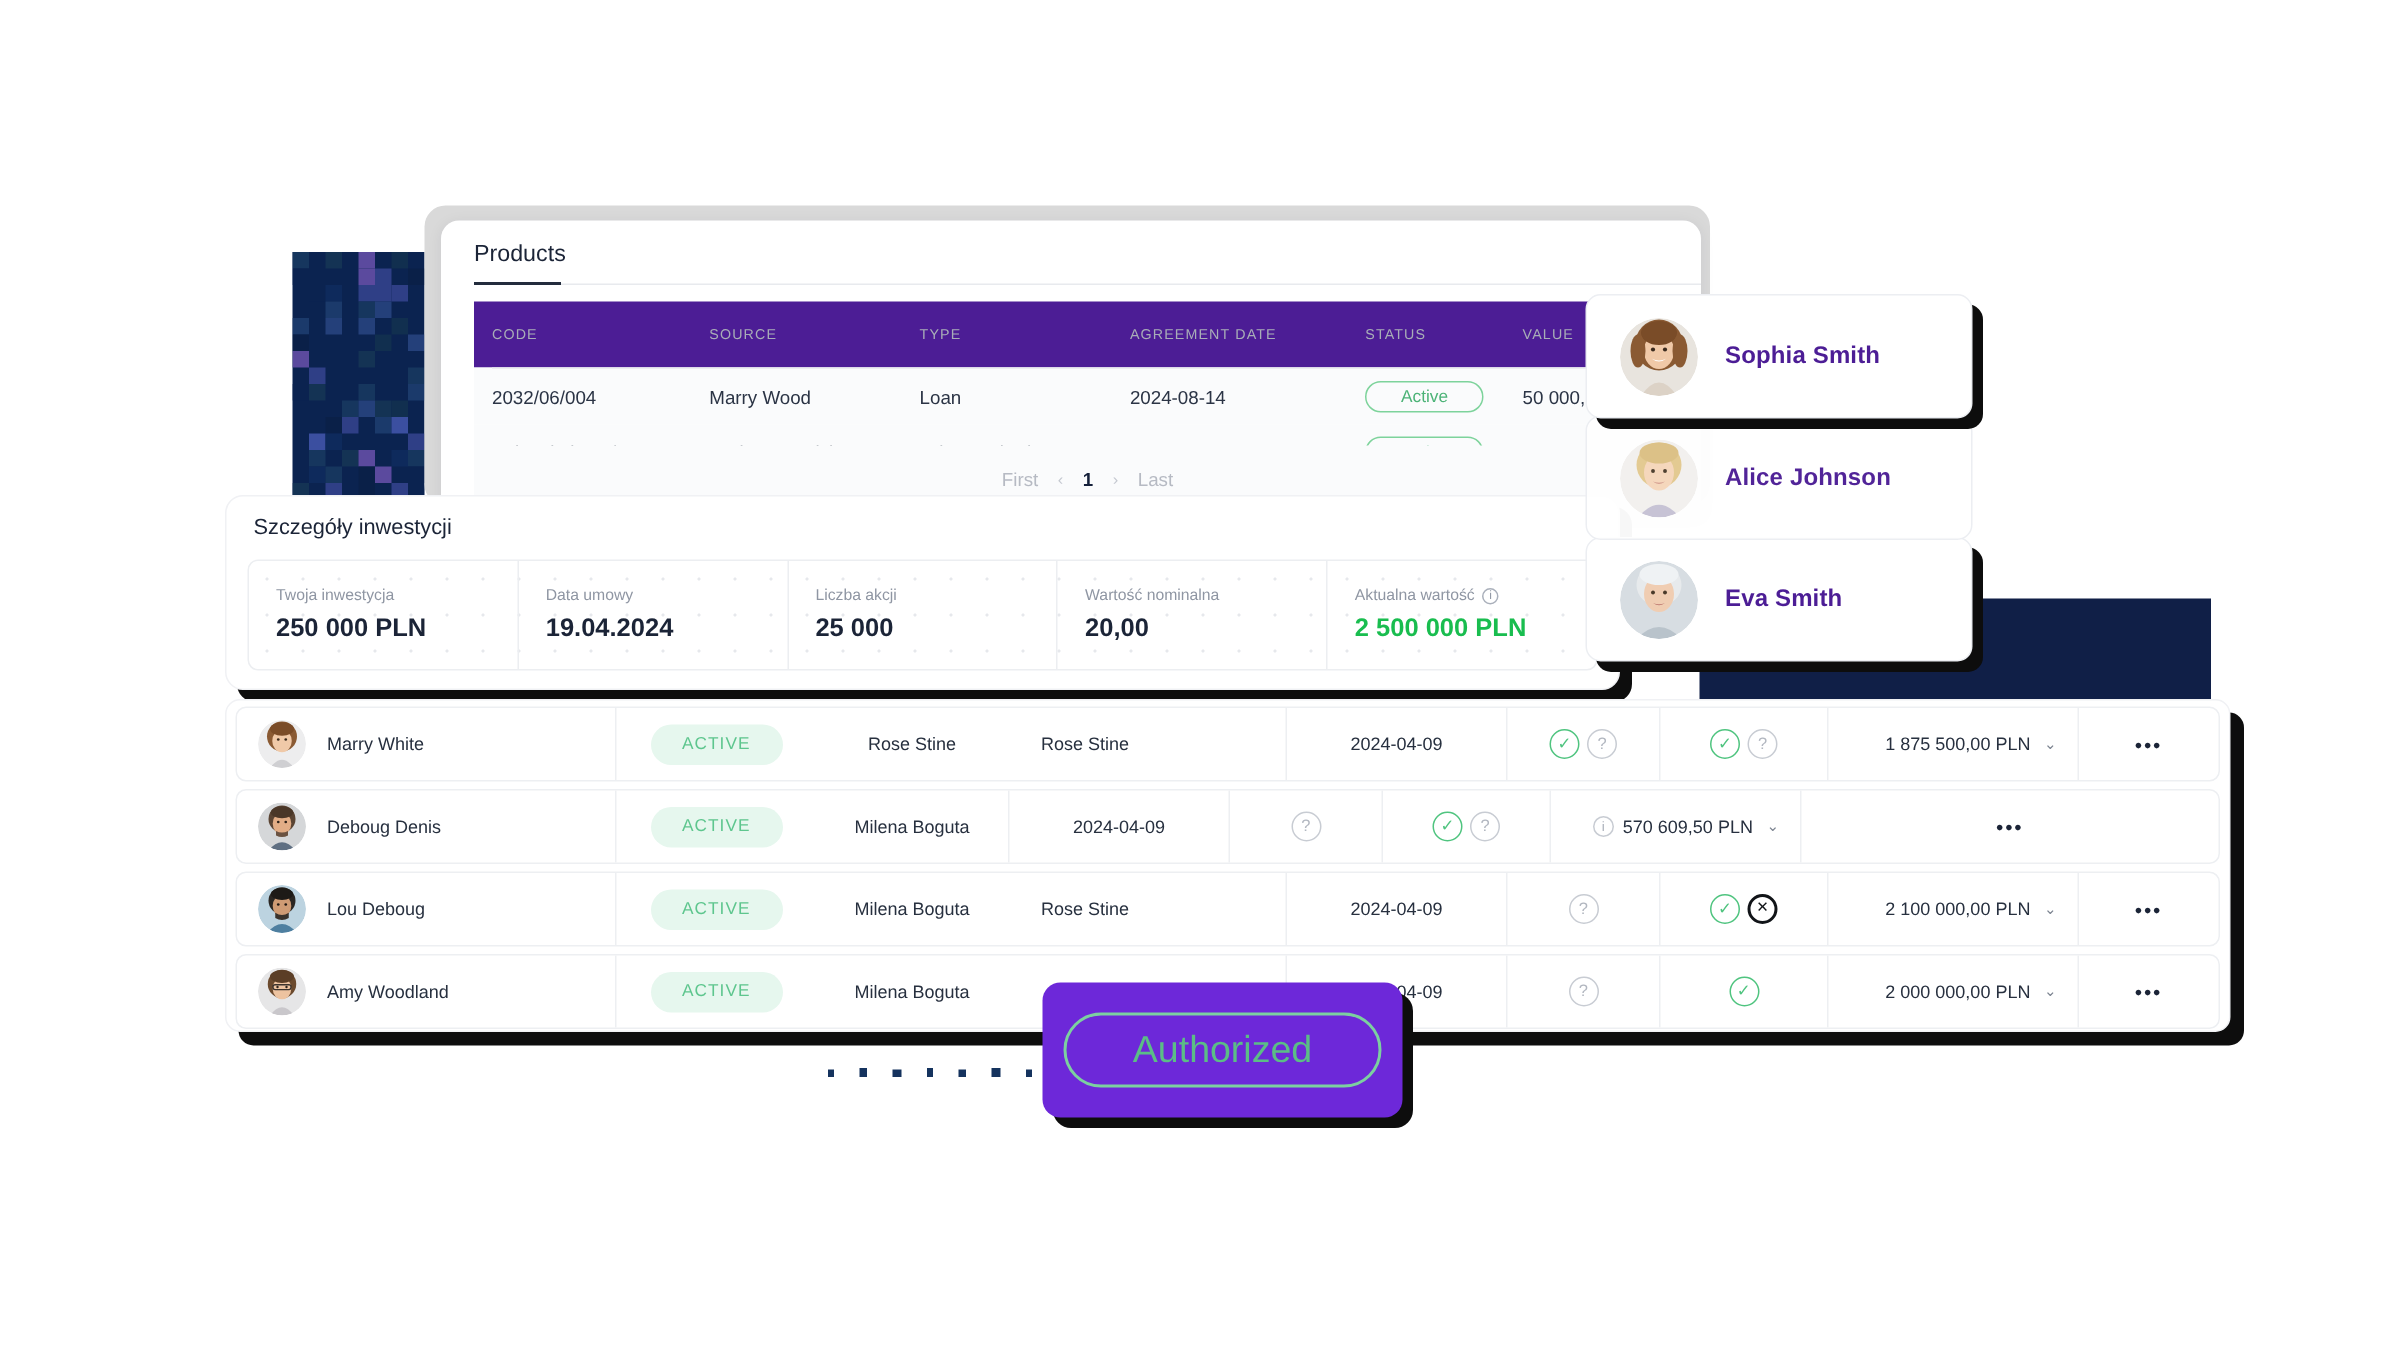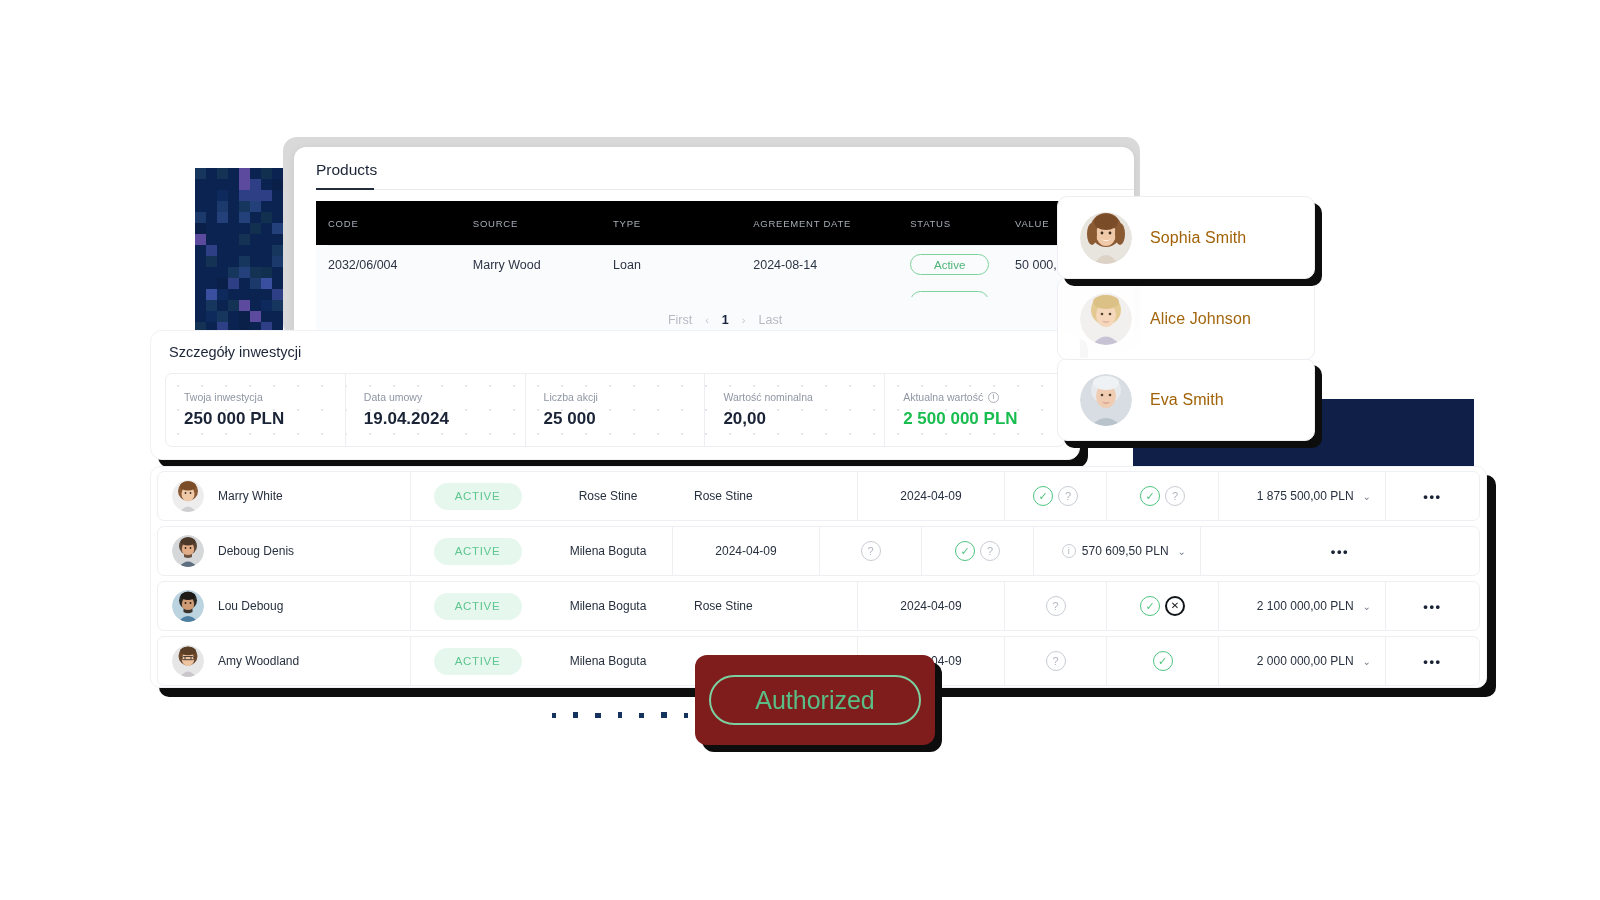--- a/index.html
+++ b/index.html
@@ -59,21 +59,21 @@
     position: absolute; left: 22px; top: 41px; width: 58px; height: 2px;
     background: #232c3d;
   }
   .products-divider {
     position: absolute; left: 22px; top: 42px; right: 0; height: 1px;
     background: #e8eaee;
   }
   .ptable { position: absolute; left: 22px; top: 54px; right: 0; }
   .ptable-head {
     display: flex; align-items: center; height: 44px;
-    background: #000000;
+    background: #4c1d95;
     font-size: 9.5px; letter-spacing: .08em; color: #a8adb7;
   }
   .ptable-head .c { padding-left: 12px; }
   .ptable-row {
     display: flex; align-items: center; height: 32px;
     font-size: 12.5px; color: #2b3445; background: #fafbfc;
   }
   .ptable-row .c { padding-left: 12px; }
   .col-code   { width: 155px; }
   .col-source { width: 150px; }
@@ -102,21 +102,21 @@
     position: absolute; left: 0; width: 258px; height: 83px;
     background: #ffffff; border: 1px solid #eceef2; border-radius: 10px;
     display: flex; align-items: center; padding-left: 22px;
   }
   .person-card.p1 { top: 0;   box-shadow: 7px 7px 0 #0d0d0d; z-index: 3; }
   .person-card.p2 { top: 81px; z-index: 2; }
   .person-card.p3 { top: 162px; box-shadow: 7px 7px 0 #0d0d0d; z-index: 1; }
   .person-card.p2 { opacity: .97; }
   .avatar-lg { width: 52px; height: 52px; border-radius: 50%; overflow: hidden; flex: none; }
   .person-name {
-    margin-left: 18px; font-size: 16px; color: #a16207; font-weight: normal;
+    margin-left: 18px; font-size: 16px; color: #4c1d95; font-weight: bold;
     letter-spacing: .1px;
   }
   .dot-grid {
     position: absolute; left: 1188px; top: 388px; width: 130px; height: 46px;
     background-image: radial-gradient(#c9ccd4 1px, transparent 1.1px);
     background-size: 18px 18px;
     z-index: 0;
   }
 
   
@@ -197,21 +197,21 @@
   .ic-check { border: 1.5px solid #4fc47f; color: #4fc47f; }
   .ic-q     { border: 1.5px solid #c8ccd3; color: #b2b7c0; }
   .ic-x     { border: 2px solid #111418; color: #111418; font-size: 10px; }
   .ic-i     { border: 1px solid #c8ccd3; color: #aab0ba; width: 14px; height: 14px; font-size: 9px; }
   .chev { color: #7a828f; font-size: 10px; margin-left: 3px; }
   .kebab { letter-spacing: 1.6px; color: #1b2437; font-size: 13px; font-weight: bold; }
 
   
   .auth-card {
     position: absolute; left: 695px; top: 655px; width: 240px; height: 90px;
-    background: #7f1d1d; border-radius: 12px;
+    background: #6d28d9; border-radius: 12px;
     box-shadow: 7px 7px 0 #0d0d0d;
     display: flex; align-items: center; justify-content: center;
     z-index: 20;
   }
   .auth-pill {
     width: 212px; height: 50px; border: 2px solid #7cd0a0; border-radius: 25px;
     display: flex; align-items: center; justify-content: center;
     color: #5bbd86; font-size: 25px;
   }
 

